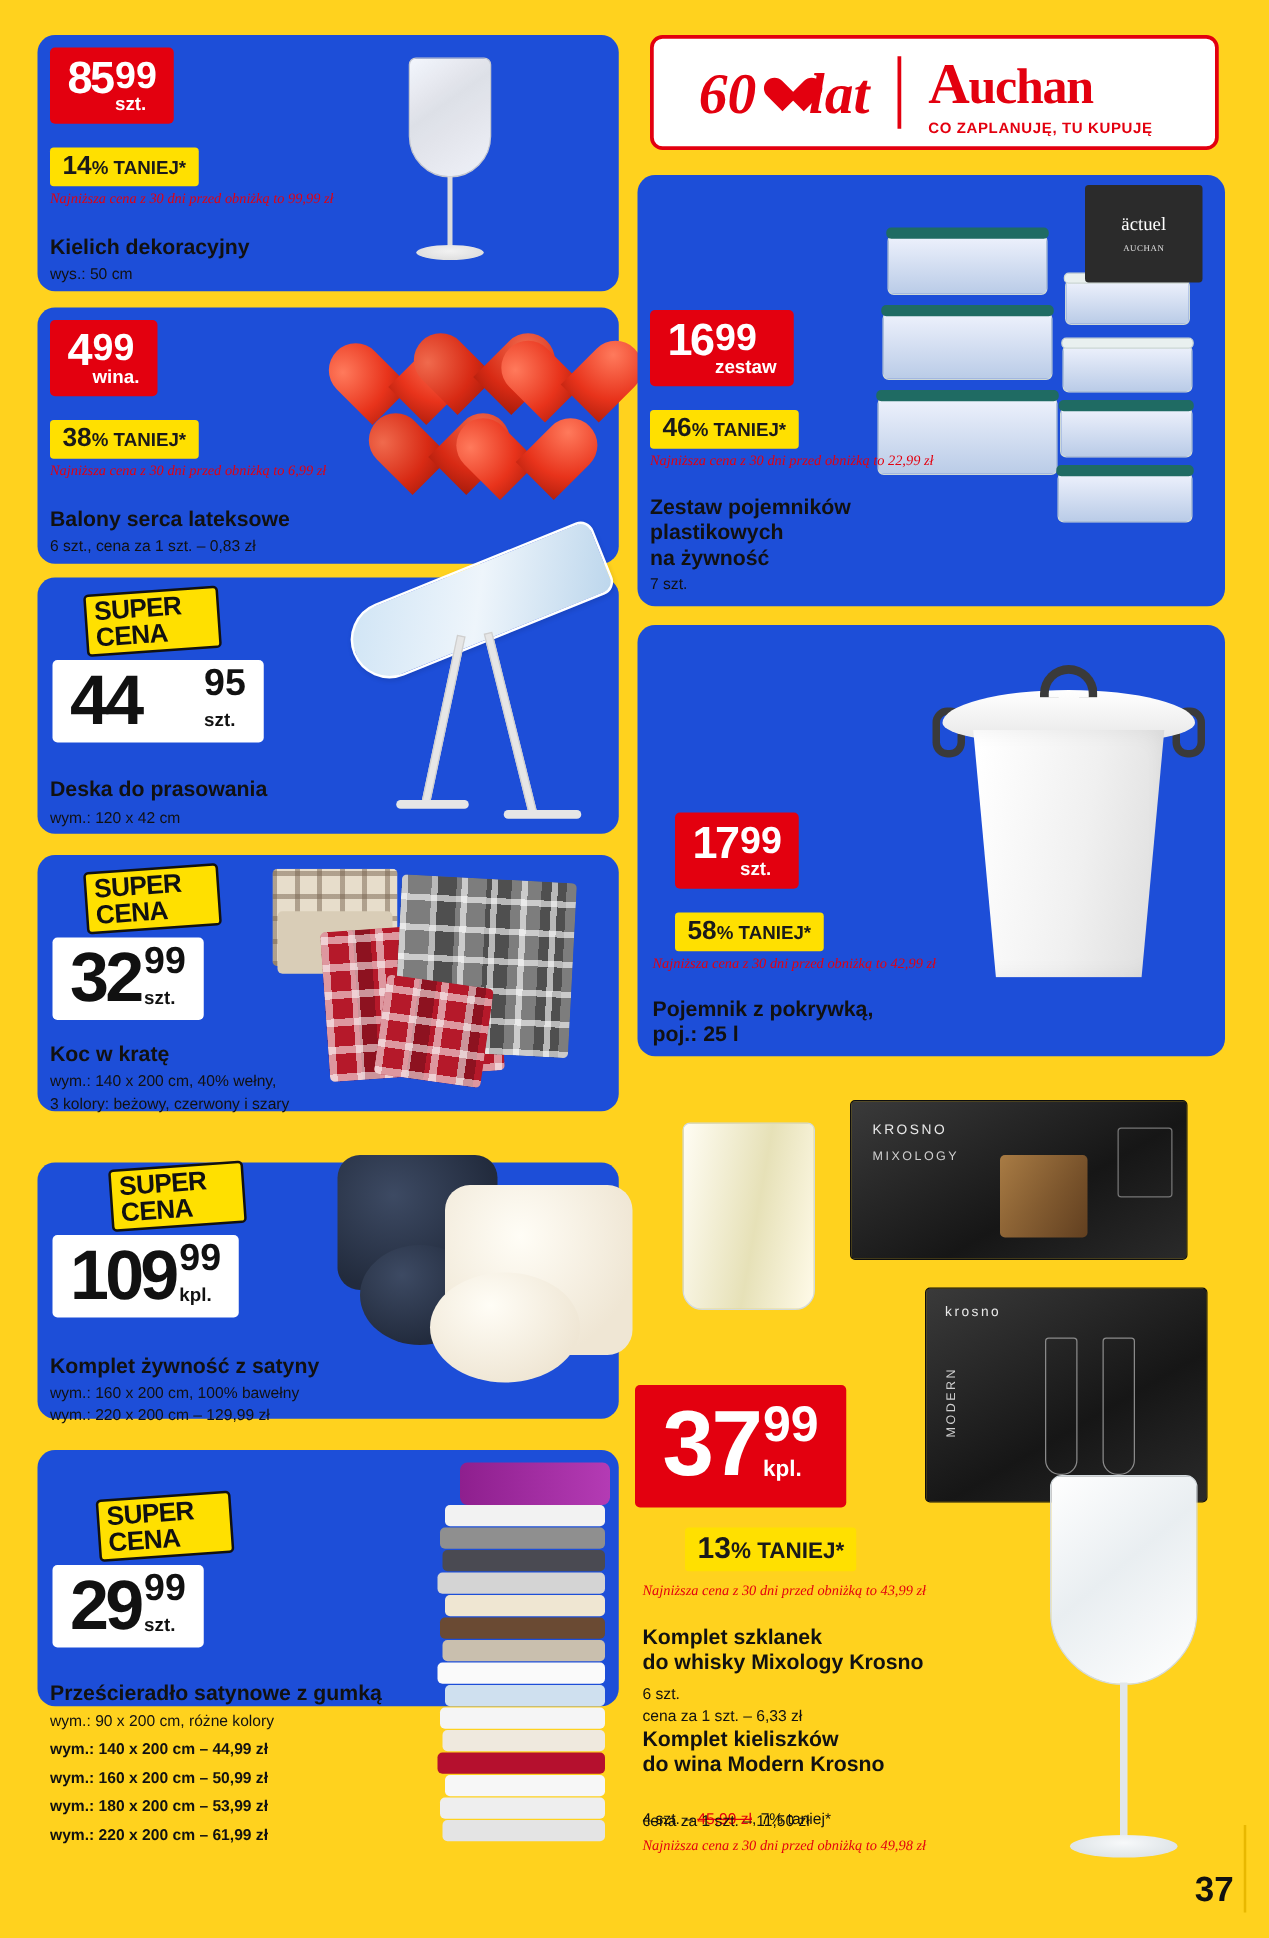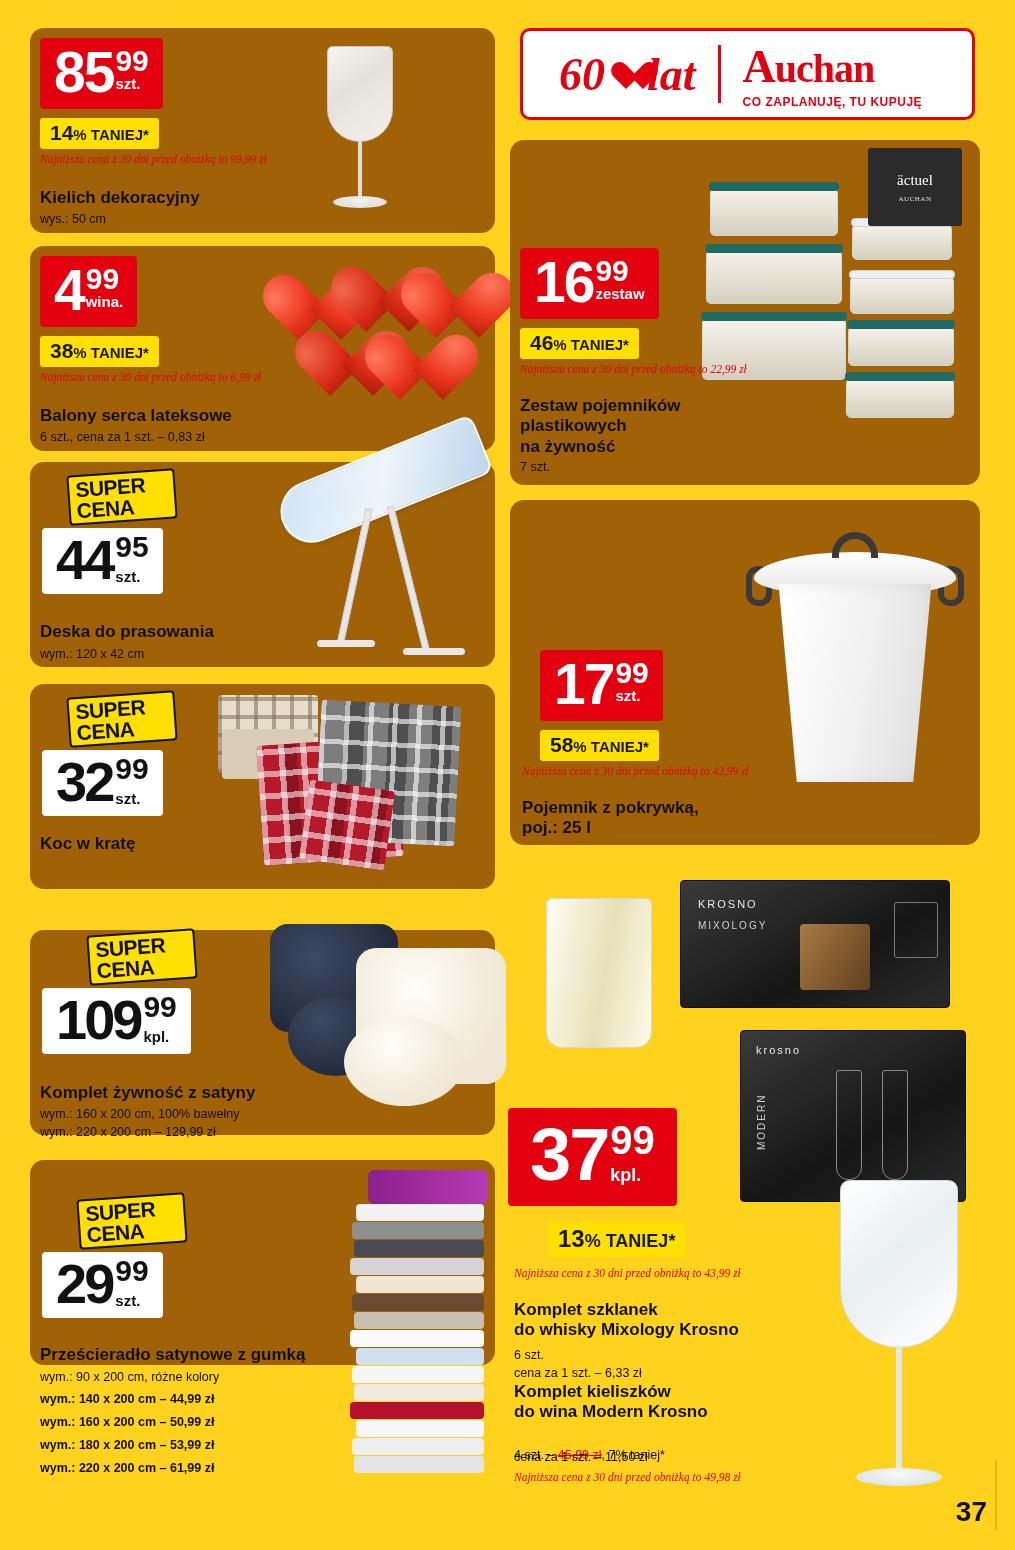--- a/index.html
+++ b/index.html
@@ -9,37 +9,37 @@
     background:#ffd21e;
     font-family:"Liberation Sans", sans-serif;
     position:relative;
     overflow:hidden;
   }
   .page { position:absolute; inset:0; }
 
   
   .card {
     position:absolute;
-    background:#a16207;
+    background:#1d4ed8;
     border-radius:14px;
   }
 
   
   .pricebox {
     position:absolute;
     background:#e3000f;
     color:#fff;
     border-radius:4px;
     padding:6px 14px 8px 14px;
     line-height:1;
     display:flex;
     align-items:flex-start;
   }
   .pricebox .int {
-    font-size:57px; font-weight:bold; letter-spacing:-2px;
+    font-size:36px; font-weight:bold; letter-spacing:-2px;
   }
   .pricebox .frac {
     font-size:30px; font-weight:bold; margin-top:2px;
   }
   .pricebox .unit {
     font-size:15px; font-weight:bold; align-self:flex-end;
     margin-left:3px; margin-bottom:4px;
   }
   .pricebox .stack { display:flex; flex-direction:column; align-items:flex-start; margin-left:2px;}
   .pricebox .stack .frac { font-size:30px; }
@@ -395,21 +395,21 @@
         <div class="foot2"></div>
     </div>
   </div>
   <div class="supercena" style="left:68px; top:472px;">
     <div class="bg"></div>
     <div class="txt">
       <span>SUPER</span>
       <span>CENA</span>
     </div>
   </div>
-  <div class="whiteprice" style="left:42px; top:528px;">
+  <div class="whiteprice" style="left:42px; top:528px;gap:48px;">
     <span class="int">44</span>
     <span class="stack">
       <span class="frac">95</span>
       <span class="unit">szt.</span>
     </span>
   </div>
   <div class="title" style="left:40px; top:622px;">Deska do prasowania</div>
   <div class="desc" style="left:40px; top:645px;">wym.: 120 x 42 cm</div>
 
   <div class="card" style="left:30px; top:684px; width:465px; height:205px;">
@@ -429,20 +429,22 @@
     </div>
   </div>
   <div class="whiteprice" style="left:42px; top:750px;">
     <span class="int">32</span>
     <span class="stack">
       <span class="frac">99</span>
       <span class="unit">szt.</span>
     </span>
   </div>
   <div class="title" style="left:40px; top:834px;">Koc w kratę</div>
+  <div class="desc" style="left:40px; top:856px;">wym.: 140 x 200 cm, 40% wełny,
+3 kolory: beżowy, czerwony i szary</div>
 
   <div class="card" style="left:30px; top:930px; width:465px; height:205px;">
     <div class="img" style="left:230px; top:-10px; width:260px; height:200px;">
       <div class="bed-navy" style="left:10px; top:4px; width:128px; height:108px;"></div>
       <div class="bed-navy" style="left:28px; top:76px; width:96px; height:80px; border-radius:50%;"></div>
       <div class="bed-cream" style="left:96px; top:28px; width:150px; height:136px;"></div>
       <div class="bed-cream" style="left:84px; top:98px; width:120px; height:88px; border-radius:50%;"></div>
     </div>
   </div>
   <div class="supercena" style="left:88px; top:932px;">

